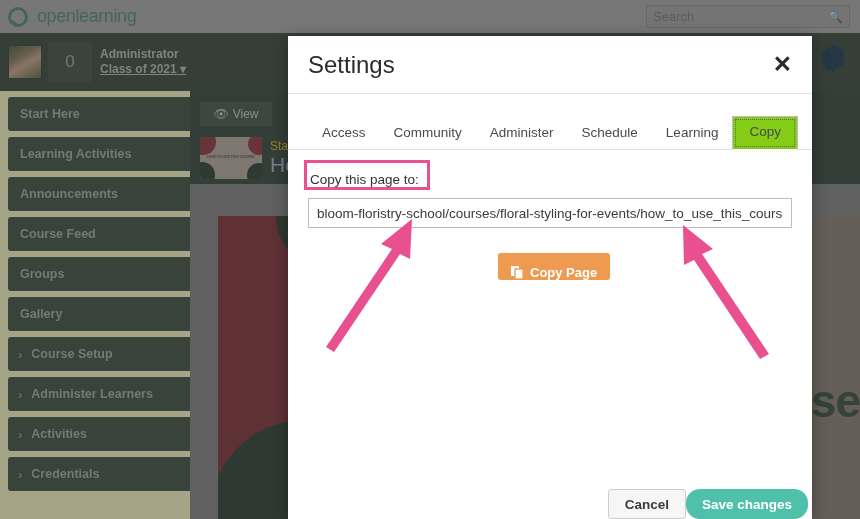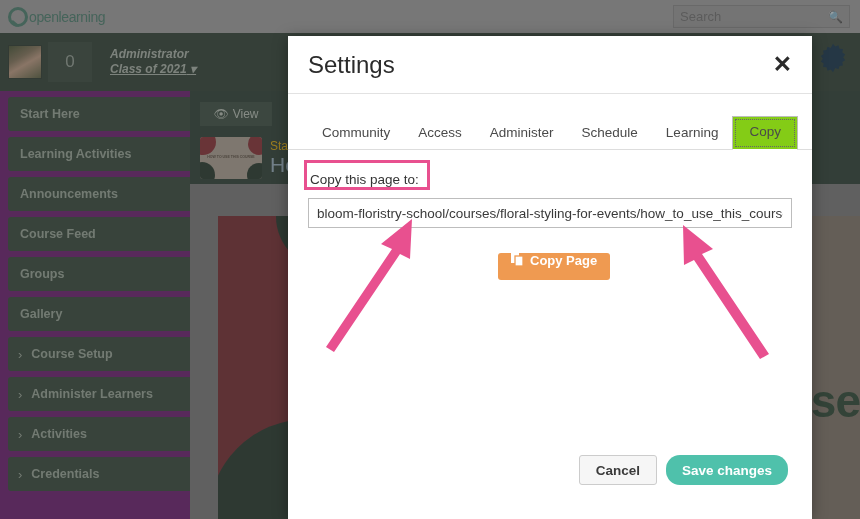--- a/index.html
+++ b/index.html
@@ -15,37 +15,37 @@
   .app {
     position: absolute; inset: 0;
     background: #2d4035;
   }
   .topbar {
     position: absolute; top: 0; left: 0; right: 0; height: 33px;
     background: #a8a8a8;
     display: flex; align-items: center;
   }
   .logo {
-    display: flex; align-items: center; gap: 0px;
+    display: flex; align-items: center; gap: 8px;
     margin-left: 8px;
-    font-size: 14px; font-weight: 400; letter-spacing: -0.4px;
+    font-size: 18px; font-weight: 400; letter-spacing: -0.4px;
     color: #4d8573;
   }
   .logo-mark {
     display: inline-block; width: 20px; height: 20px;
     border: 3px solid #4d8573; border-radius: 50%;
     position: relative; margin-right: 1px;
   }
   .logo-mark::after{
     content:""; position:absolute; width:7px; height:3px;
     background:#4d8573; bottom:-1px; left:0px; transform:rotate(40deg);
   }
   .searchbox {
     position: absolute; right: 10px; top: 5px;
-    width: 177px; height: 23px;
+    width: 204px; height: 23px;
     border: 1px solid #8e8e8e; background: #a3a3a3;
     display: flex; align-items: center; padding: 0 6px;
   }
   .searchbox .ph { font-size: 13px; color: #767676; flex: 1; }
   .search-icon { font-size: 12px; color: #4a4a4a; }
 
   
   .userstrip {
     position: absolute; top: 33px; left: 0; right: 0; height: 58px;
     background: #304336;
@@ -55,36 +55,36 @@
     width: 34px; height: 34px; margin-left: 8px; flex: none;
     background: linear-gradient(150deg,#4a5836 0%,#8a7a5e 35%,#c9a489 55%,#5d6442 100%);
     border: 1px solid #2b3a2e;
   }
   .pointsbox {
     width: 44px; height: 40px; margin-left: 6px; flex: none;
     background: #3a4c3f;
     display: flex; align-items: center; justify-content: center;
     color: #9aa79c; font-size: 17px;
   }
-  .userinfo { margin-left: 18px; line-height: 1.25; font-style: italic; }
+  .userinfo { margin-left: 8px; line-height: 1.25; }
   .userinfo .nm { font-size: 12px; font-weight: bold; color: #b3bdb2; }
   .userinfo .cls {
     font-size: 12px; font-weight: bold; color: #b3bdb2;
     text-decoration: underline;
   }
   .gear-icon {
     position: absolute; right: 10px; top: 8px;
     width: 34px; height: 34px;
     color: #13344d;
   }
 
   
   .sidebar {
     position: absolute; top: 91px; left: 0; width: 216px; bottom: 0;
-    background: #701a75; padding: 6px 8px;
+    background: #fef9c3; padding: 6px 8px;
   }
   .nav-item {
     height: 34px; margin-bottom: 6px;
     background: #36493b; border-radius: 3px;
     display: flex; align-items: center; padding: 0 12px;
     font-size: 12.5px; font-weight: bold; color: #9fae9f;
     justify-content: space-between;
   }
   .nav-item .chev-r { font-size: 13px; color: #8fa08f; font-weight: normal;}
   .nav-item.sub { padding-left: 10px; justify-content: flex-start; gap: 9px; }
@@ -190,27 +190,27 @@
     margin-top: 10px; width: 484px; height: 30px;
     border: 1px solid #bdbdbd; background: #fff;
     font-family: "Liberation Sans", sans-serif;
     font-size: 13.5px; color: #3a3a3a;
     padding: 0 8px; outline: none;
   }
   .copy-page-btn {
     position: absolute; left: 210px; top: 103px;
     background: #ef9a51; border: none; border-radius: 3px;
     height: 27px; padding: 0 13px;
-    display: flex; align-items: flex-start; gap: 6px;
+    display: flex; align-items: flex-end; gap: 6px;
     color: #fff; font-size: 13px; font-weight: bold;
     font-family: "Liberation Sans", sans-serif; cursor: pointer;
   }
   .modal-foot {
-    flex: none; height: 64px; display: flex; align-items: flex-start;
-    justify-content: flex-end; gap: 9px; padding: 0 24px;
+    flex: none; height: 64px; display: flex; align-items: flex-end;
+    justify-content: flex-end; padding: 0 4px;
   }
   .btn-cancel {
     height: 30px; padding: 0 16px; border: 1px solid #cccccc;
     background: #f6f6f6; border-radius: 3px;
     font-size: 13.5px; font-weight: bold; color: #3b3b3b;
     font-family: "Liberation Sans", sans-serif; cursor: pointer;
   }
   .btn-save {
     height: 30px; padding: 0 16px; border: none;
     background: #4fc1ab; border-radius: 14px;
@@ -330,22 +330,22 @@
     <div class="dim"></div>
   </div>
 
   <div class="modal">
     <div class="modal-head">
       <div class="modal-title">Settings</div>
       <div class="close-btn">✕</div>
     </div>
 
     <div class="tabs">
+      <div class="tab">Access</div>
       <div class="tab">Community</div>
-      <div class="tab">Access</div>
       <div class="tab">Administer</div>
       <div class="tab">Schedule</div>
       <div class="tab">Learning</div>
       <div class="tab active">Copy</div>
     </div>
 
     <div class="panel">
       <div class="field-label">Copy this page to:</div>
       <input class="url-input" type="text" value="bloom-floristry-school/courses/floral-styling-for-events/how_to_use_this_course copy" style="">
       <button class="copy-page-btn">

